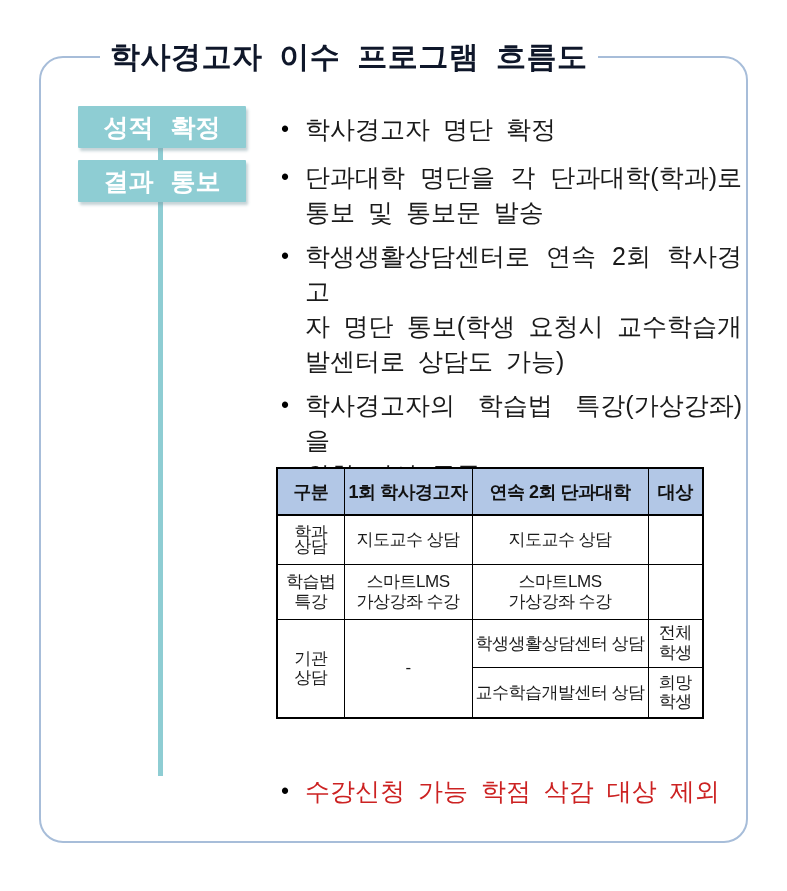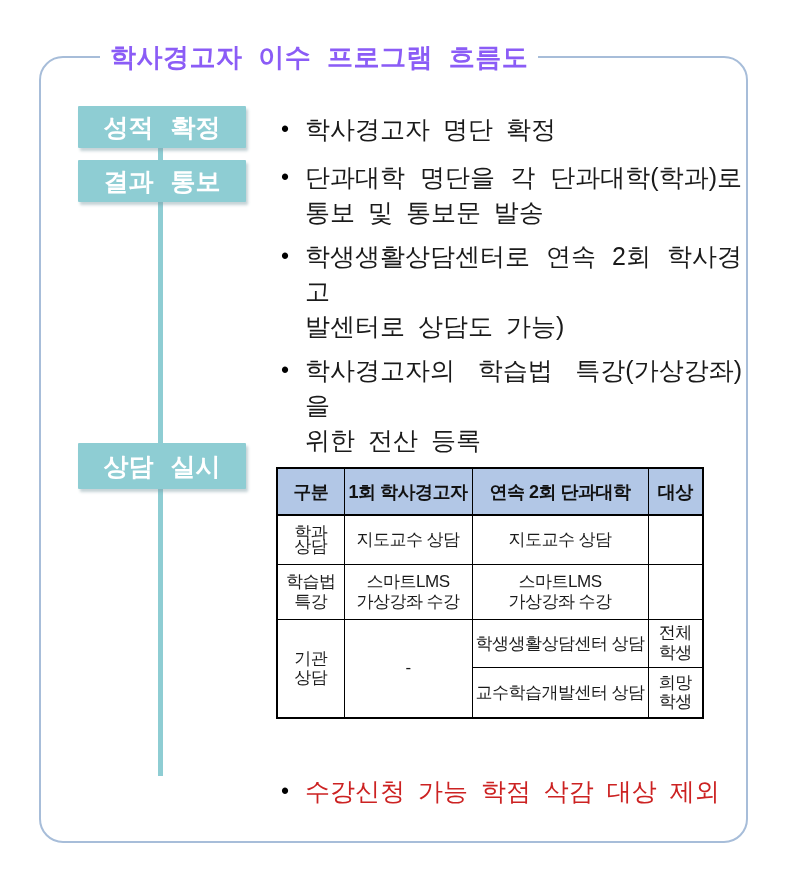--- a/index.html
+++ b/index.html
@@ -7,21 +7,21 @@
     position:relative; width:787px; height:891px; background:#ffffff;
     font-family:"Liberation Sans","DejaVu Sans",sans-serif; overflow:hidden;
   }
   .outer-border {
     position:absolute; left:39px; top:56px; width:705px; height:783px;
     border:2px solid var(--border_blue,#a7bdd9); border-radius:24px; z-index:0;
   }
   .page-title {
     position:absolute; left:100px; top:39px; z-index:2;
     background:#ffffff; padding:0 10px;
-    font-size:26px; font-weight:bold; color:#8b5cf6;
+    font-size:30px; font-weight:bold; color:#0f172a;
     letter-spacing:0.5px; word-spacing:8px; line-height:36px; white-space:nowrap;
   }
   .flow-line {
     position:absolute; left:158px; top:140px; width:5px; height:636px;
     background:var(--box_teal,#8ecdd3); z-index:1;
   }
   .flow-box {
     position:absolute; left:78px; width:168px; height:42px; z-index:3;
     background:var(--box_teal,#8ecdd3); border-radius:1px;
     color:#ffffff; font-size:25px; font-weight:bold; word-spacing:10px;
@@ -81,42 +81,40 @@
   <div class="page-title">학사경고자 이수 프로그램 흐름도</div>
 
   <div class="flow-line"></div>
 
   <div class="flow-box box-1">
     <span>성적 확정</span>
   </div>
   <div class="flow-box box-2">
     <span>결과 통보</span>
   </div>
-  <div class="flow-box box-3">
-    <span>상담 실시</span>
-  </div>
 
   <div class="notes">
     <div class="note note-gap">
       <span class="dot">•</span>
       <div class="note-lines">
         <div class="line">학사경고자 명단 확정</div>
       </div>
     </div>
     <div class="note">
       <span class="dot">•</span>
       <div class="note-lines">
         <div class="line">단과대학 명단을 각 단과대학(학과)로</div>
         <div class="line">통보 및 통보문 발송</div>
       </div>
     </div>
     <div class="note">
       <span class="dot">•</span>
       <div class="note-lines">
         <div class="line">학생생활상담센터로 연속 2회 학사경고</div>
+        <div class="line">자 명단 통보(학생 요청시 교수학습개</div>
         <div class="line">발센터로 상담도 가능)</div>
       </div>
     </div>
     <div class="note">
       <span class="dot">•</span>
       <div class="note-lines">
         <div class="line">학사경고자의 학습법 특강(가상강좌)을</div>
         <div class="line">위한 전산 등록</div>
       </div>
     </div>

